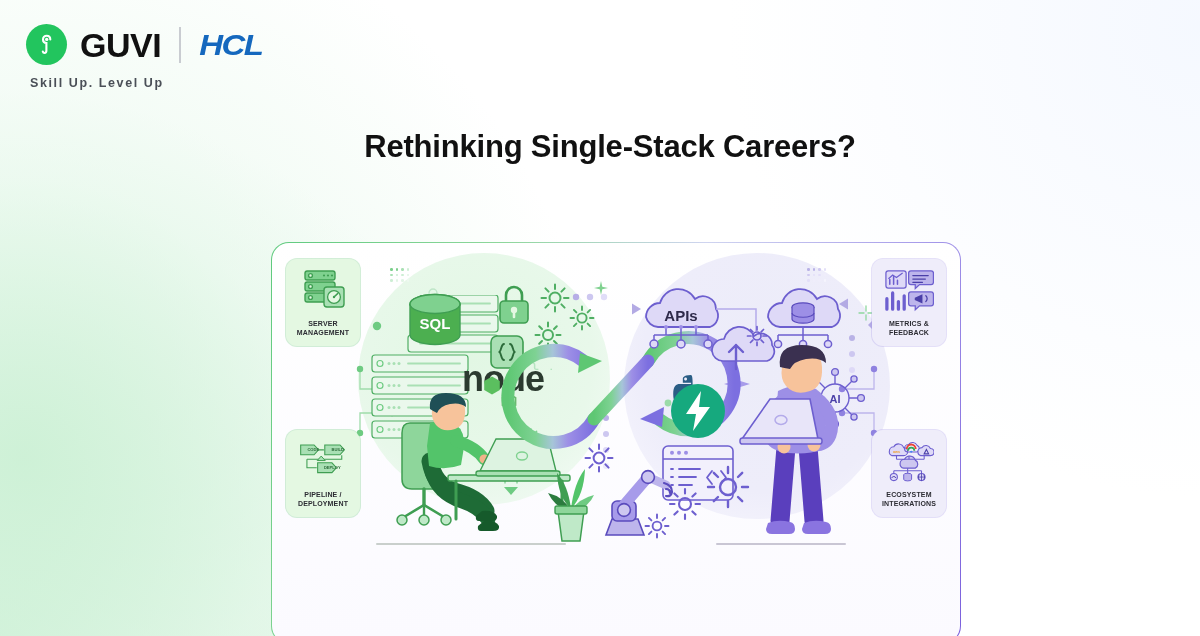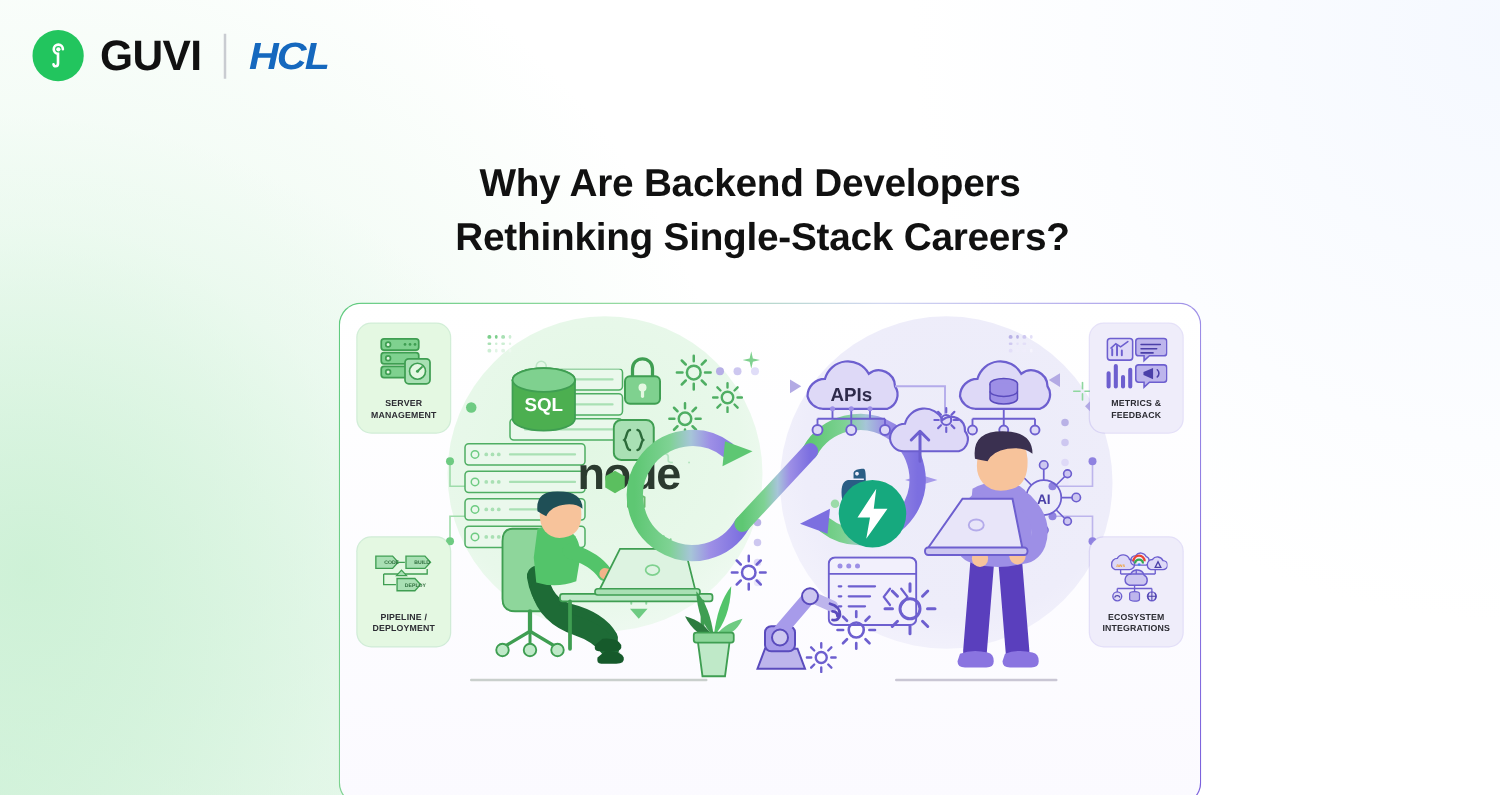--- a/index.html
+++ b/index.html
@@ -130,24 +130,24 @@
     <span class="guvi-mark">
       <svg width="26" height="26" viewBox="0 0 26 26" aria-hidden="true">
         <path d="M16.3 7.4c0-2.2-1.6-3.7-3.6-3.7-2.1 0-3.7 1.6-3.7 3.7 0 2 1.5 3.5 3.4 3.6v7.6c0 1.5-.7 2.4-1.8 2.4-.9 0-1.6-.6-1.8-1.5" fill="none" stroke="#ffffff" stroke-width="2.1" stroke-linecap="round"></path>
         <circle cx="12.7" cy="7.4" r="1.7" fill="#ffffff"></circle>
       </svg>
     </span>
     <span class="guvi-word">GUVI</span>
     <span class="brand-div"></span>
     <span class="hcl-word">HCL</span>
   </div>
+  <div class="tagline">Skill Up. Level Up</div>
 </div>
 
 <h1 class="headline">
-  <span>Why Are Backend Developers</span>
   <span class="l2">Rethinking Single-Stack Careers?</span>
 </h1>
 
 <div class="panel">
   <div class="panel-inner">
 
     <div class="blob-green"></div>
     <div class="blob-purple"></div>
 
     <div class="dotgrid" style="left:118px; top:25px; grid-template-columns:repeat(4,2.6px);">

